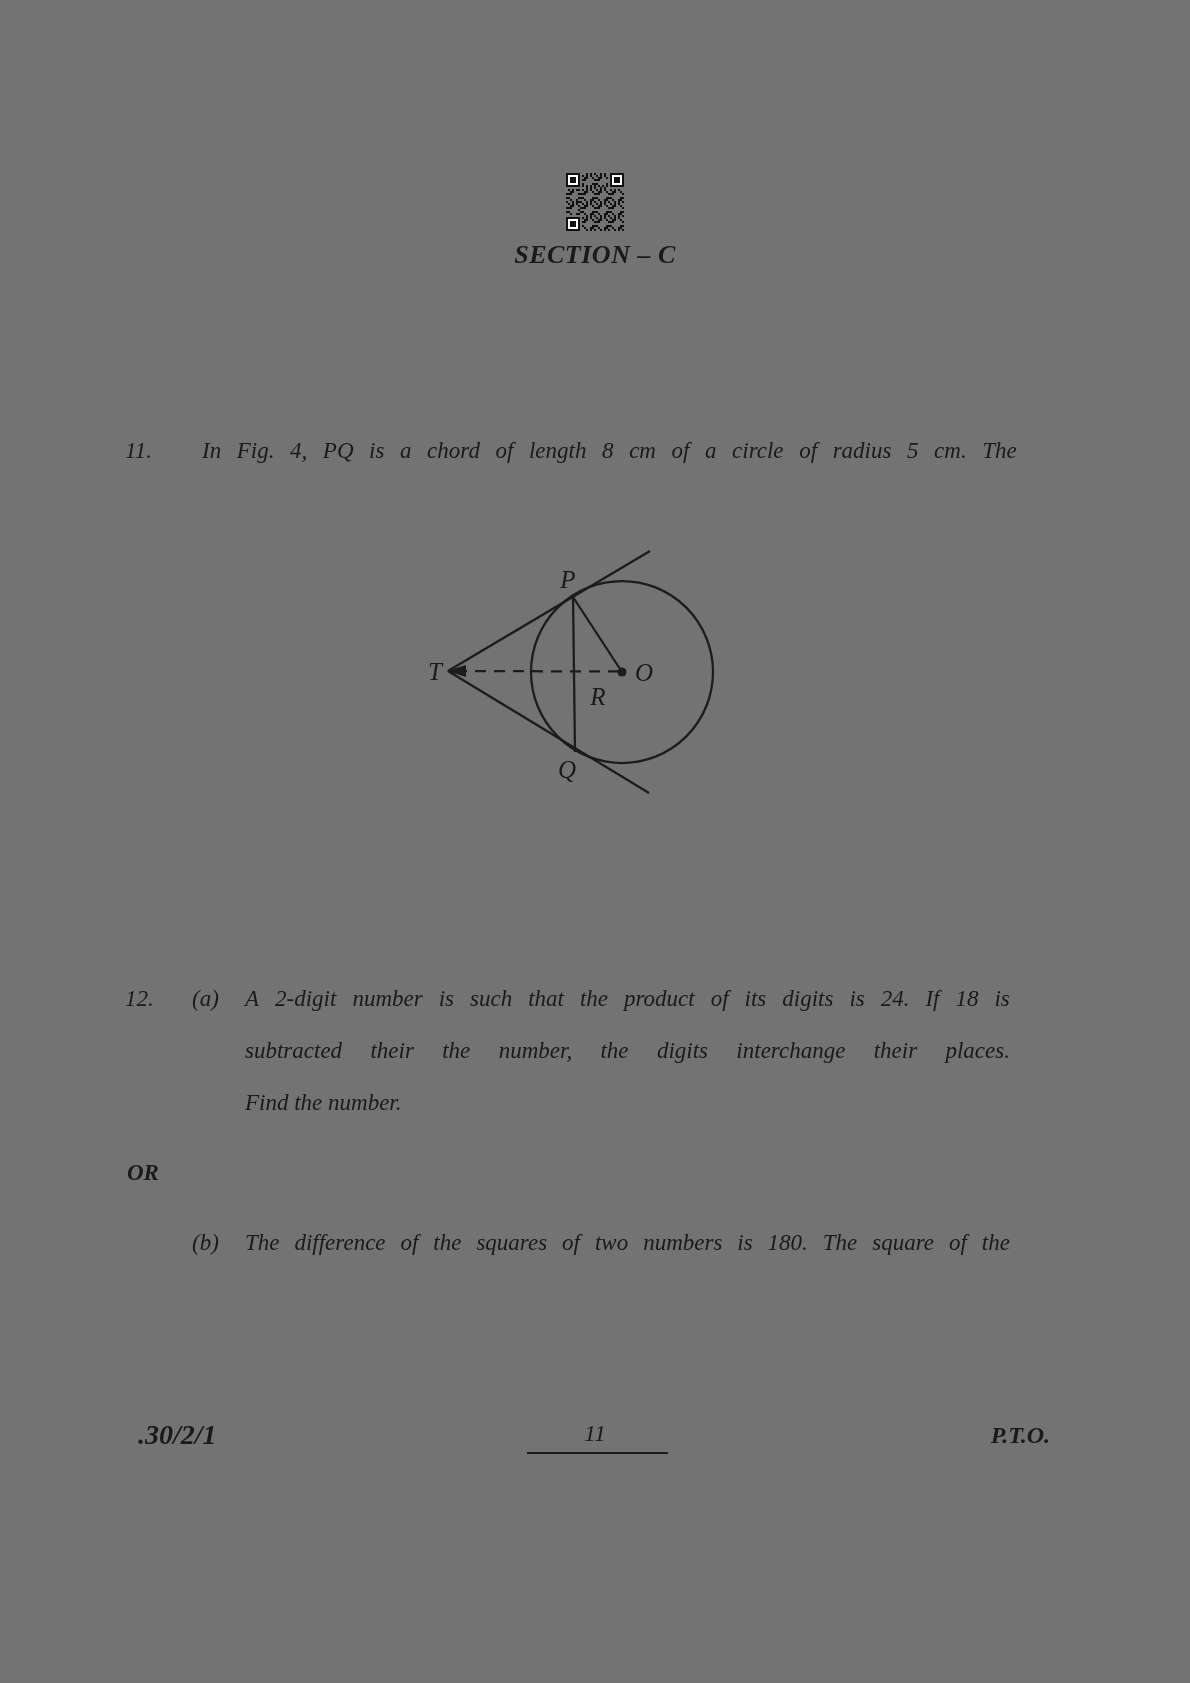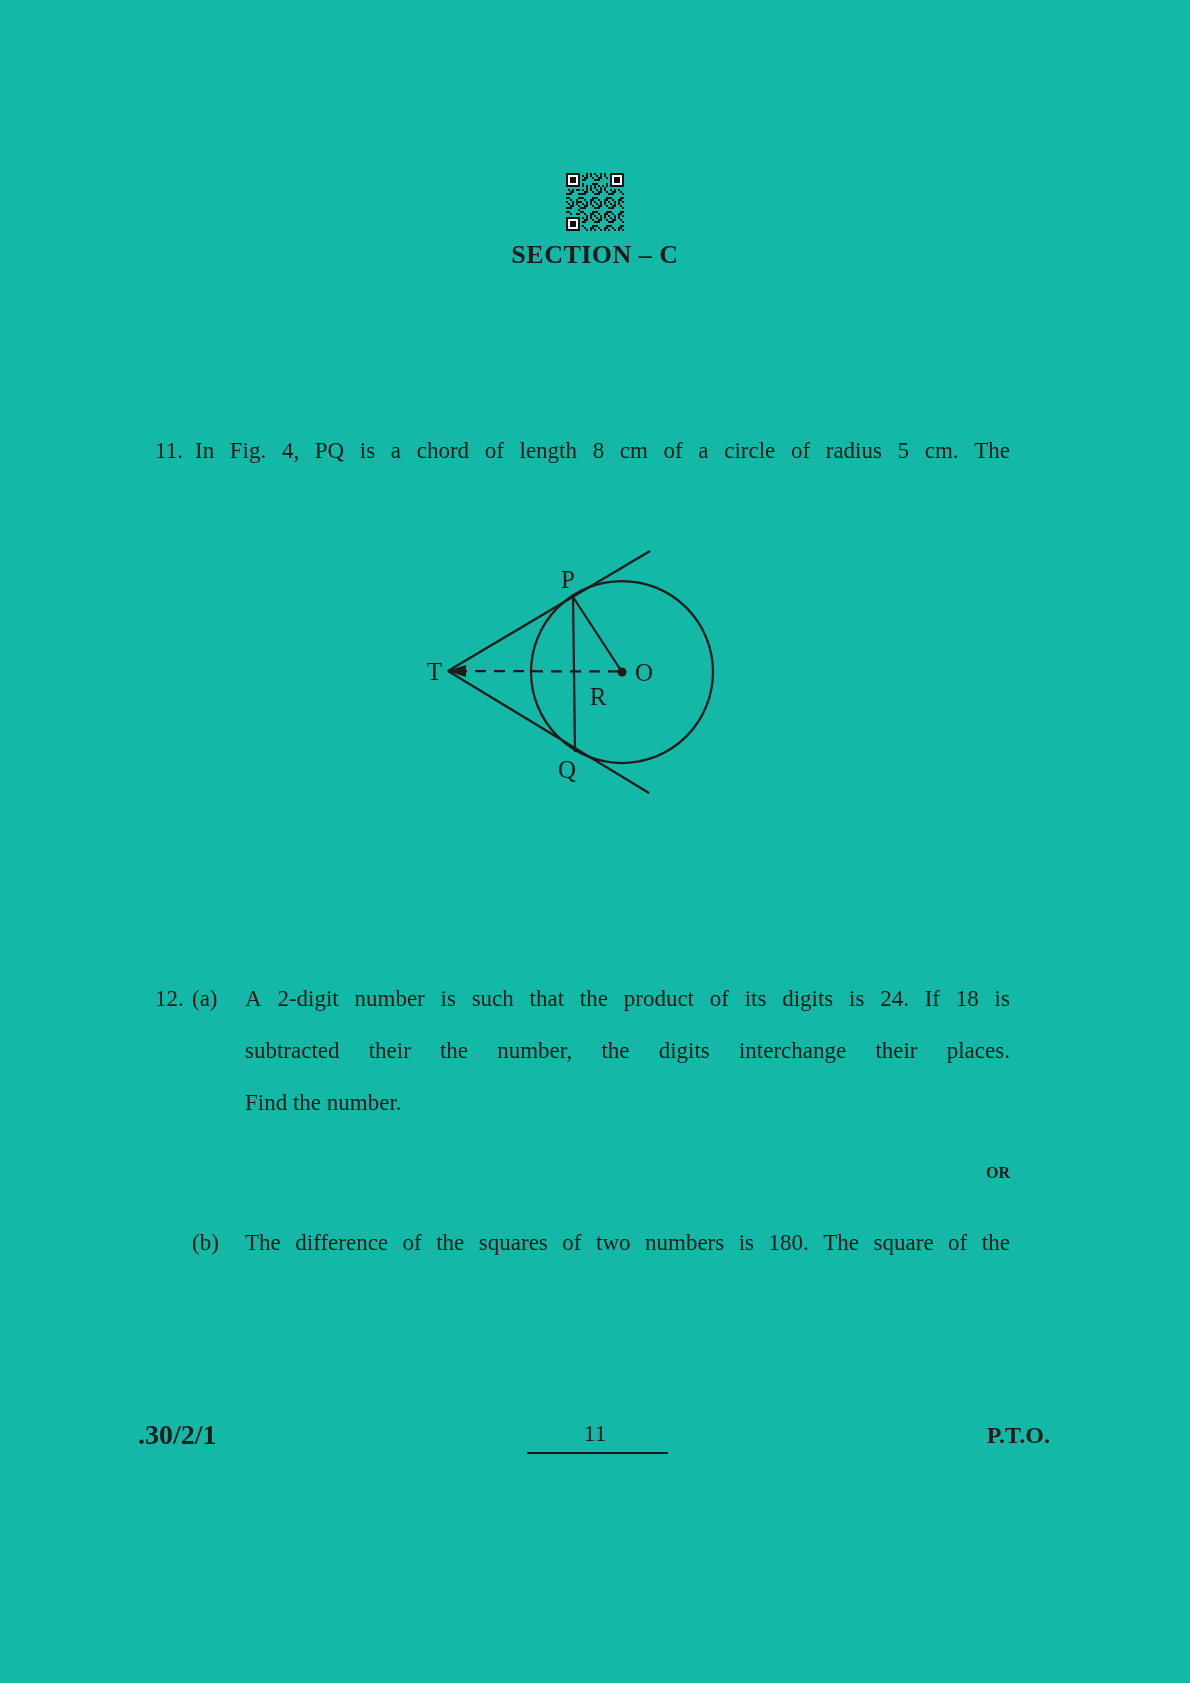--- a/index.html
+++ b/index.html
@@ -1,59 +1,60 @@
 <!DOCTYPE html>
 <html><head>
 <meta charset="utf-8">
 <style>
   html,body { margin:0; padding:0; background:#9a9a9a; }
   .page {
     position:relative;
     width:1190px; height:1683px;
     margin:0 auto;
-    background:#14b8a6;
+    background:#737373;
     color:#1a1a1a;
     font-family:"Liberation Serif","DejaVu Serif",serif;
     overflow:hidden;
+    font-style:italic;
   }
   .abs { position:absolute; }
 
   
   .qr { left:566px; top:172px; width:58px; height:60px; }
   .qr svg { width:100%; height:100%; fill:#111; }
 
   
   .section-title {
     left:0; top:239px; width:100%;
     text-align:center;
     font-weight:700; font-size:26px; line-height:32px;
     letter-spacing:0.5px;
   }
 
   
   .bodyline { font-size:23px; line-height:52px; white-space:nowrap; }
   .intro { left:195px; top:352px; }
   .intro b { font-weight:700; }
 
-  .qnum  { left:155px; width:50px; }
+  .qnum  { left:125px; width:50px; }
   .qcol  { display:block; }
   .line  { font-size:23px; line-height:52px; white-space:nowrap; }
   .just  { display:flex; justify-content:space-between; white-space:normal; }
 
   #q11-num, #q11-col { top:425px; }
-  #q11-col { left:195px; width:815px; }
+  #q11-col { left:202px; width:815px; }
 
   #q12-num, #q12a-label, #q12a-col { top:973px; }
   .sub-label { left:192px; width:50px; }
   .sub-col   { left:245px; width:765px; }
 
   #or-divider {
-    left:143px; top:1147px; width:867px;
-    text-align:right; font-weight:700;
-    font-size:16px; line-height:52px;
+    left:127px; top:1147px; width:867px;
+    text-align:left; font-weight:700;
+    font-size:23px; line-height:52px;
   }
   #q12b-label, #q12b-col { top:1217px; }
 
   
   .fig-wrap { left:390px; top:540px; width:380px; height:285px; }
   .fig-wrap svg { width:100%; height:100%; }
   .fig-caption {
     left:390px; top:826px; width:380px;
     text-align:center; font-weight:700;
     font-size:24px; line-height:30px;

